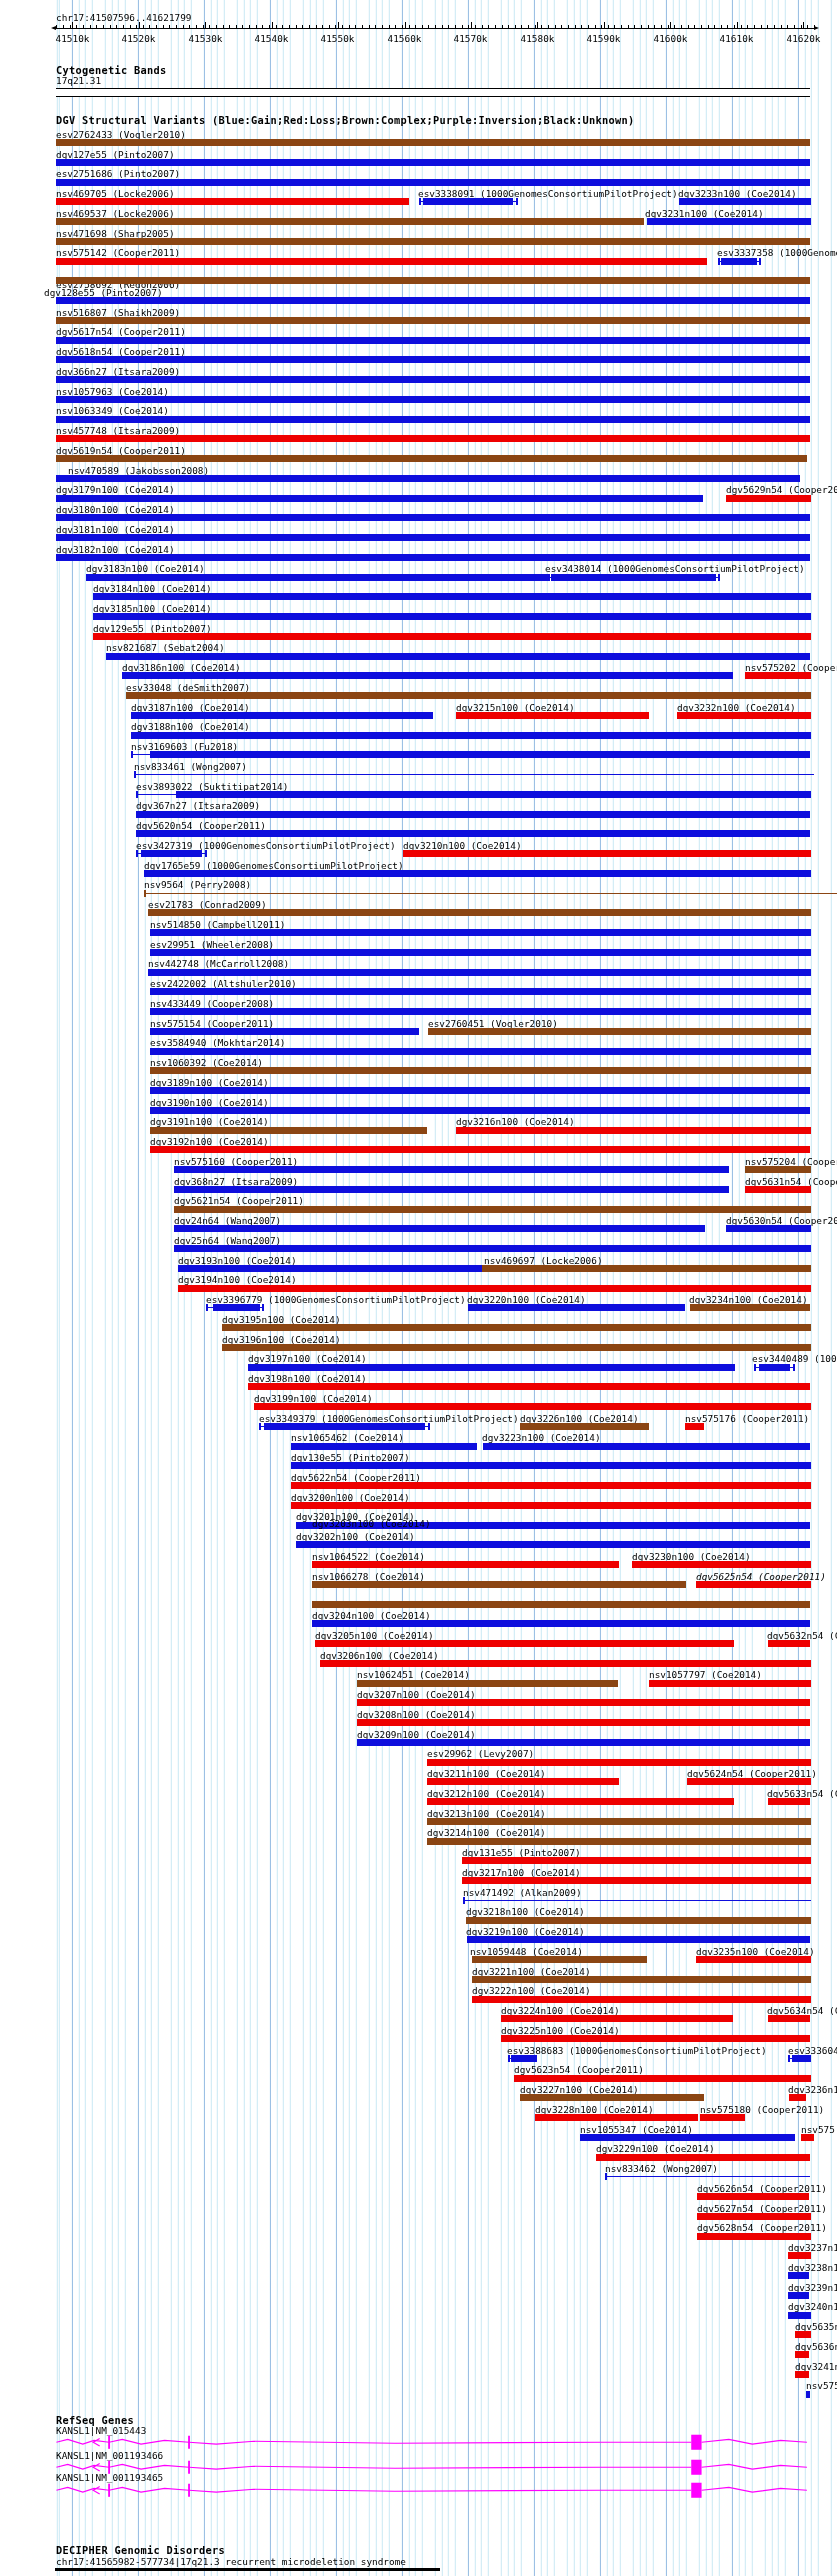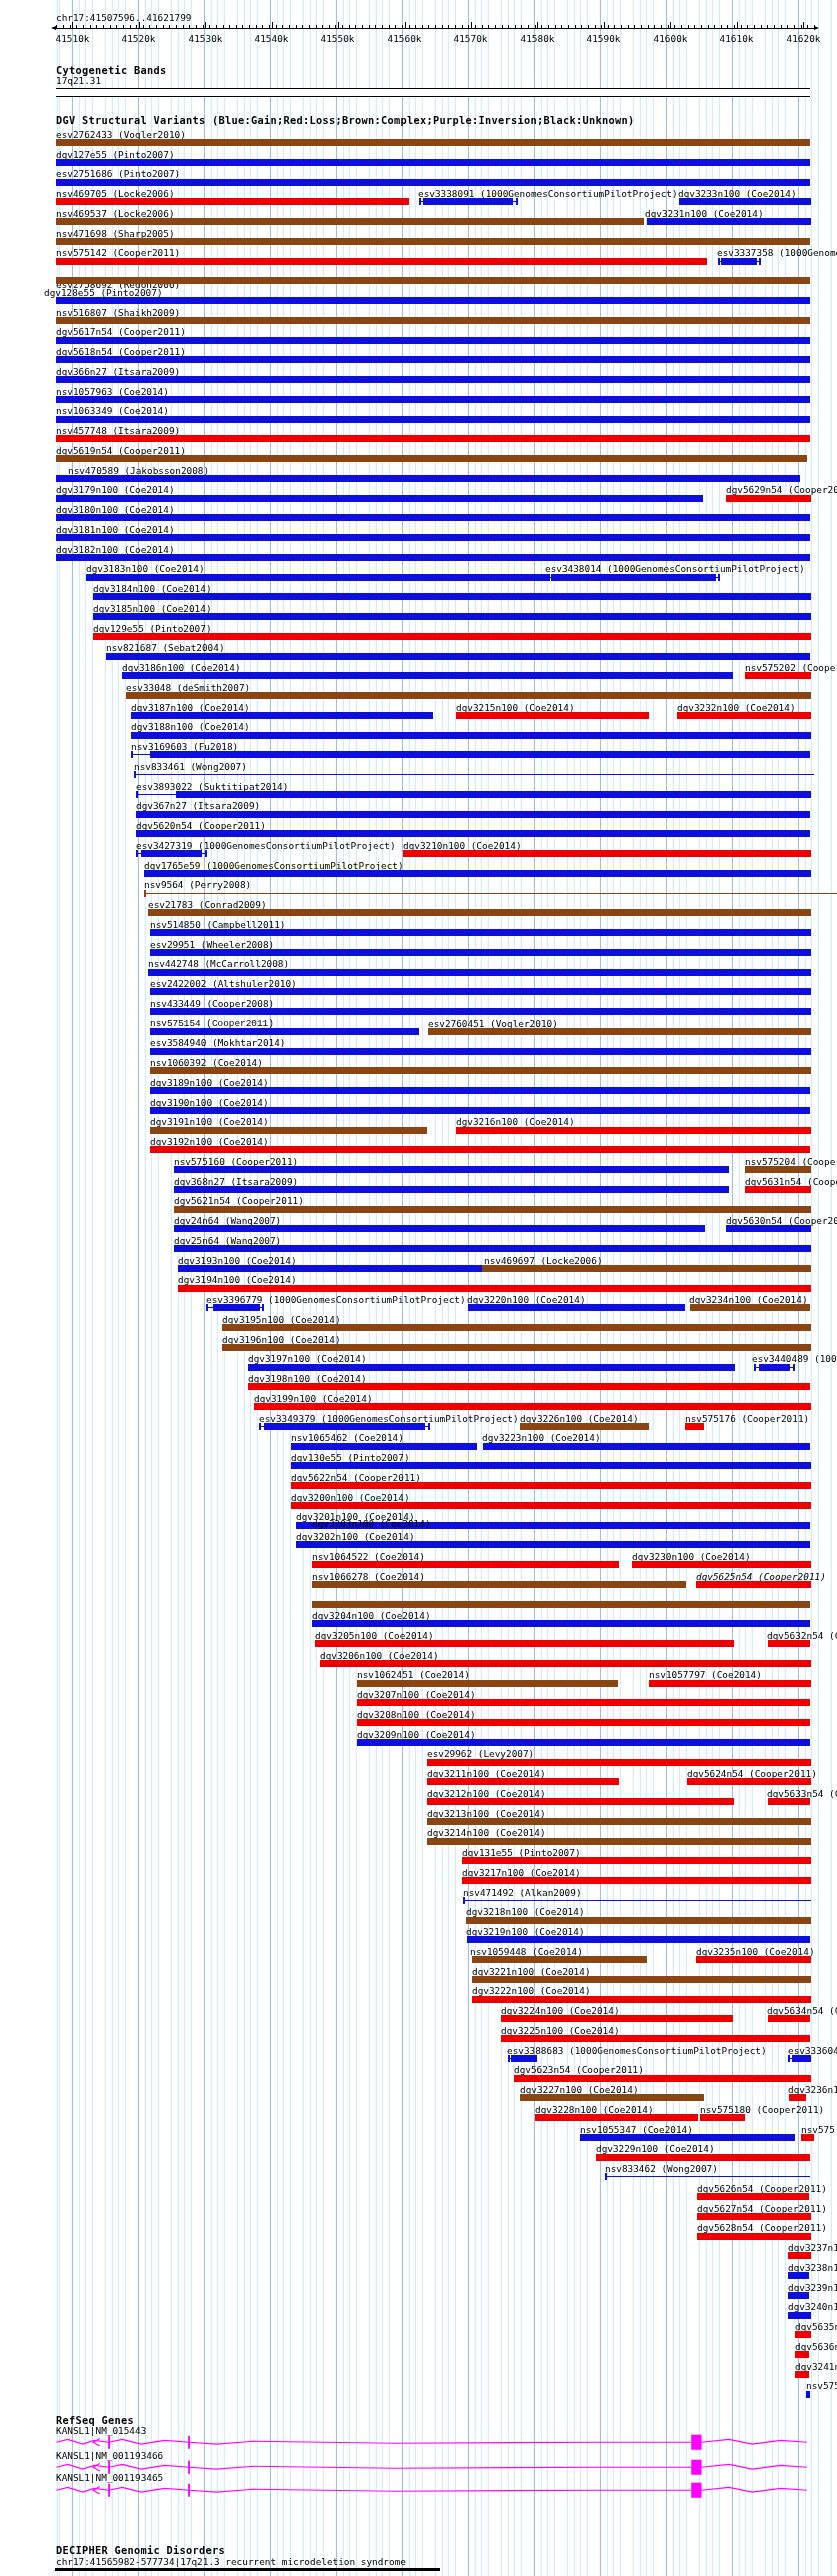--- a/index.html
+++ b/index.html
@@ -299,21 +299,21 @@
       <div class="lbl" style="left: 150px; top: 920px;">nsv514850 (Campbell2011)</div>
       <div class="bar" style="position: absolute; left: 150px; top: 929px; width: 661px; height: 6.6px; background: rgb(14, 14, 221);"></div>
       <div class="lbl" style="left: 150px; top: 940px;">esv29951 (Wheeler2008)</div>
       <div class="bar" style="position: absolute; left: 150px; top: 949px; width: 661px; height: 6.6px; background: rgb(14, 14, 221);"></div>
       <div class="lbl" style="left: 148px; top: 959px;">nsv442748 (McCarroll2008)</div>
       <div class="bar" style="position: absolute; left: 148px; top: 969px; width: 663px; height: 6.6px; background: rgb(14, 14, 221);"></div>
       <div class="lbl" style="left: 150px; top: 979px;">esv2422002 (Altshuler2010)</div>
       <div class="bar" style="position: absolute; left: 150px; top: 988px; width: 661px; height: 6.6px; background: rgb(14, 14, 221);"></div>
       <div class="lbl" style="left: 150px; top: 999px;">nsv433449 (Cooper2008)</div>
       <div class="bar" style="position: absolute; left: 150px; top: 1008px; width: 661px; height: 6.6px; background: rgb(14, 14, 221);"></div>
-      <div class="lbl" style="left: 150px; top: 1019px; font-family: Liberation Mono, monospace;">nsv575154 (Cooper2011)</div>
+      <div class="lbl" style="left: 150px; top: 1019px;">nsv575154 (Cooper2011)</div>
       <div class="bar" style="position: absolute; left: 150px; top: 1028px; width: 269px; height: 6.6px; background: rgb(14, 14, 221);"></div>
       <div class="lbl" style="left: 428px; top: 1019px;">esv2760451 (Vogler2010)</div>
       <div class="bar" style="position: absolute; left: 428px; top: 1028px; width: 383px; height: 6.6px; background: rgb(139, 69, 19);"></div>
       <div class="lbl" style="left: 150px; top: 1038px;">esv3584940 (Mokhtar2014)</div>
       <div class="bar" style="position: absolute; left: 150px; top: 1048px; width: 661px; height: 6.6px; background: rgb(14, 14, 221);"></div>
       <div class="lbl" style="left: 150px; top: 1058px;">nsv1060392 (Coe2014)</div>
       <div class="bar" style="position: absolute; left: 150px; top: 1067px; width: 661px; height: 6.6px; background: rgb(139, 69, 19);"></div>
       <div class="lbl" style="left: 150px; top: 1078px;">dgv3189n100 (Coe2014)</div>
       <div class="bar" style="position: absolute; left: 150px; top: 1087px; width: 660px; height: 6.6px; background: rgb(14, 14, 221);"></div>
       <div class="lbl" style="left: 150px; top: 1098px;">dgv3190n100 (Coe2014)</div>

